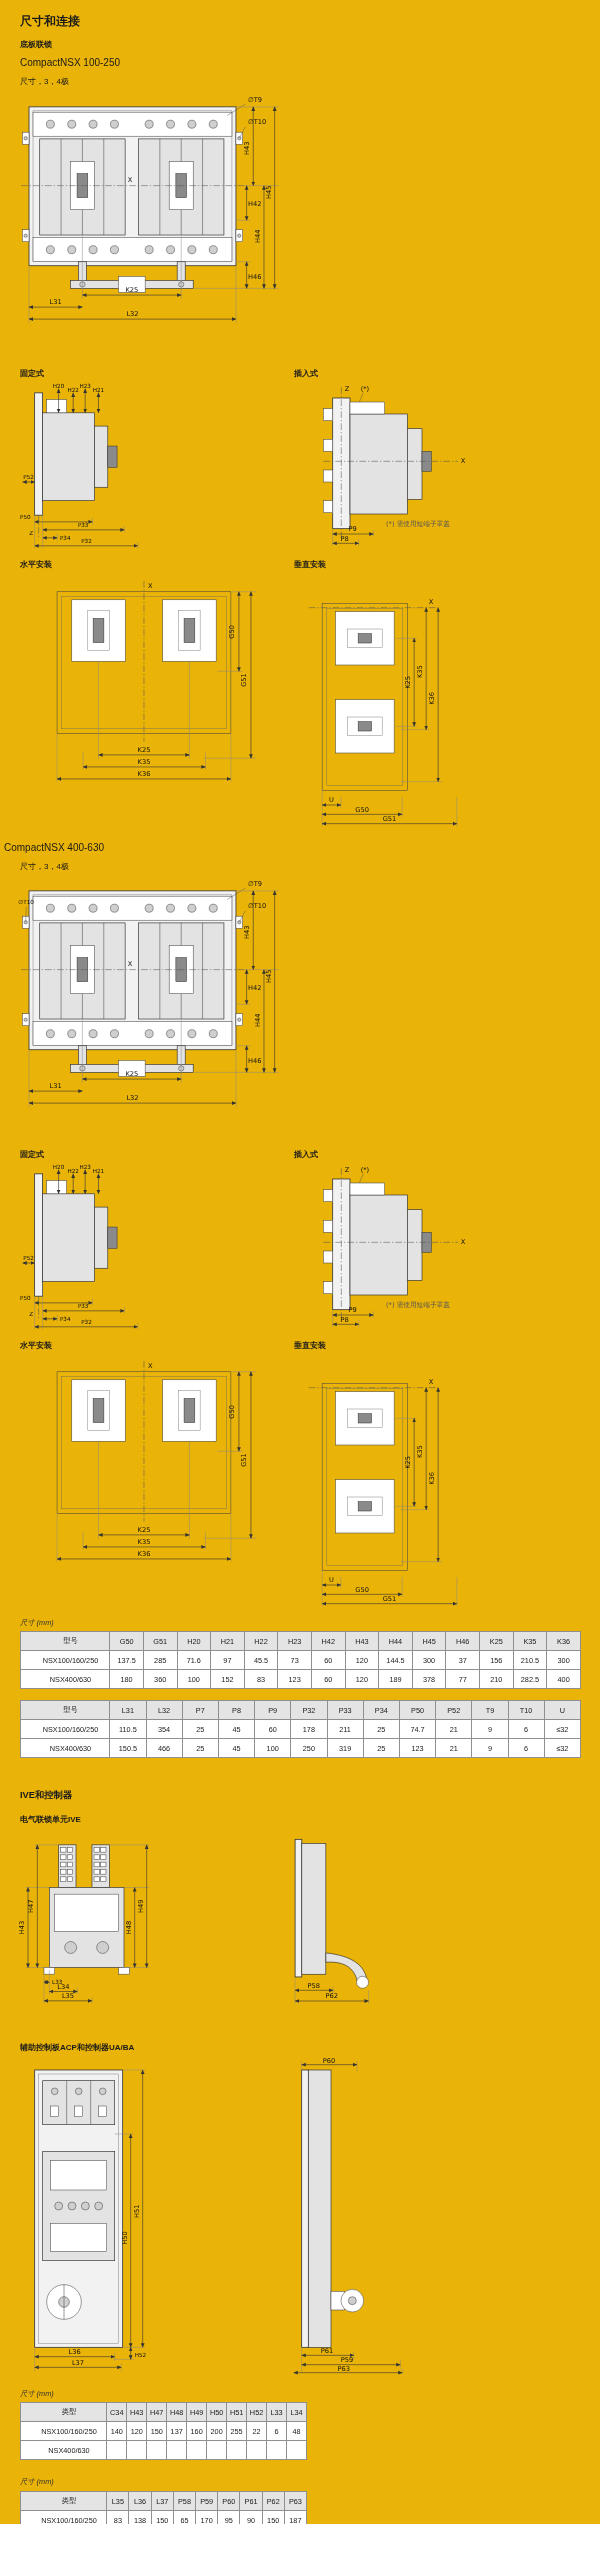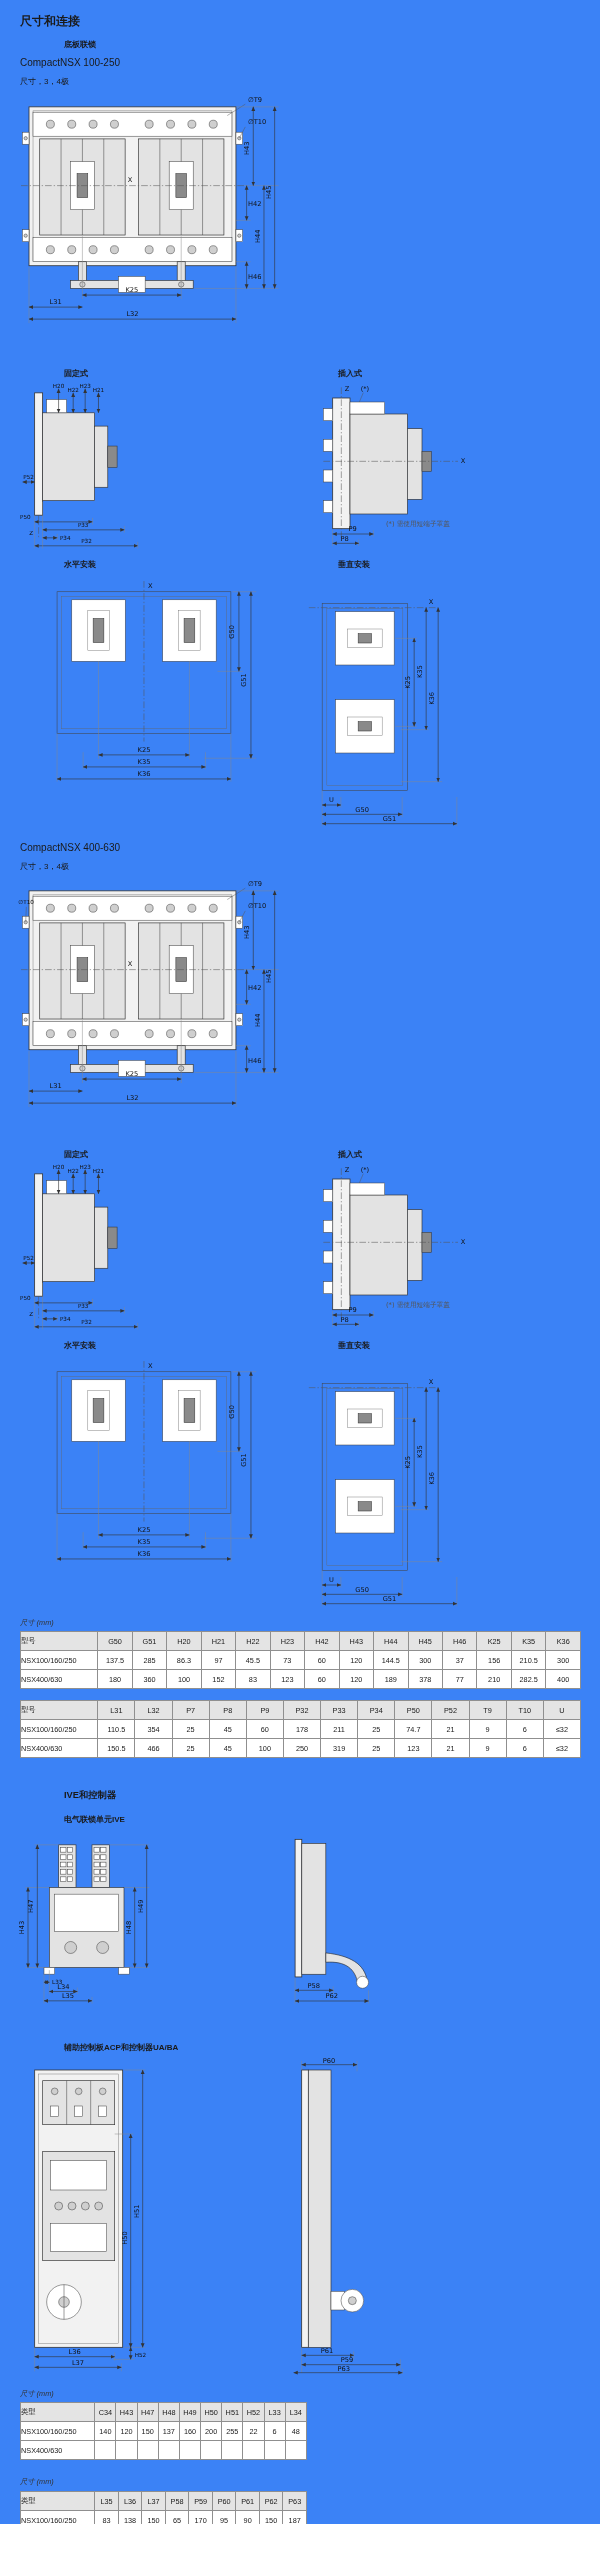--- a/index.html
+++ b/index.html
@@ -1,27 +1,27 @@
 <!DOCTYPE html>
 <html style="font-size:10.7px"><head>
 <meta charset="utf-8">
 <style>
   html,body{margin:0;padding:0;background:#fff;}
   body{font-family:"Liberation Sans","DejaVu Sans",sans-serif;color:#1a1a1a;}
-  #page{position:relative;width:601px;height:2524px;background:#3b82f6;overflow:hidden;}
+  #page{position:relative;width:601px;height:2524px;background:#eab308;overflow:hidden;}
   .abs{position:absolute;}
   .title{font-size:12px;font-weight:bold;}
-  .sub{font-size:8px;font-weight:bold;margin-left:44px;}
+  .sub{font-size:8px;font-weight:bold;}
   .prod{font-size:10px;}
   .small{font-size:8px;}
   .unit{font-size:7.3px;font-style:italic;color:#333;}
   table.dims{border-collapse:collapse;table-layout:fixed;background:#fff;}
   table.dims th,table.dims td{border:0.7px solid #8f8f8f;font-size:7.3px;font-weight:normal;padding:4px 1.3px;text-align:center;overflow:hidden;white-space:nowrap;height:10px;}
   table.dims th{background:#e4e4e4;}
-  table.dims th:first-child,table.dims td:first-child{text-align:left;padding-left:0;}
+  table.dims th:first-child,table.dims td:first-child{text-align:center;padding-left:12px;}
   .t-wide{width:561px}
   .t-narrow{width:287px}
   .t-wide th:first-child{width:75px}
   .t-narrow th:first-child{width:72px}
   
   svg{overflow:visible;}
   svg text{font-family:"DejaVu Sans",sans-serif;fill:#111;font-size:10px;}
   .dlabm{text-anchor:middle;}
   .sm{font-size:8.5px;}
   .note{font-size:10px;fill:#555;}
@@ -316,21 +316,21 @@
         <text class="dlabm" transform="rotate(-90 174 164)" x="174" y="164">K25</text>
         <text class="dlabm" transform="rotate(-90 192 148)" x="192" y="148">K35</text>
         <text class="dlabm" transform="rotate(-90 210 188)" x="210" y="188">K36</text>
         <text class="dlabm" x="56" y="344">U</text>
         <text class="dlabm" x="102" y="358">G50</text>
         <text class="dlabm" x="143" y="372">G51</text>
       </g>
     </svg>
   </div>
 
-  <div class="abs prod" style="left:20px;top:842px">CompactNSX 400-630</div>
+  <div class="abs prod" style="left:4px;top:842px">CompactNSX 400-630</div>
   <div class="abs small" style="left:20px;top:861px">尺寸，3，4极</div>
 
   <div class="abs" style="left:16.7px;top:876px">
     <svg width="267" height="262" viewBox="0 0 400 392">
       <g>
         <rect class="o1" x="18" y="22" width="310" height="238"></rect>
         <rect class="nf" x="24" y="28" width="298" height="226"></rect>
         <rect class="o3" x="8" y="60" width="10" height="18"></rect>
         <rect class="o3" x="8" y="206" width="10" height="18"></rect>
         <rect class="o3" x="328" y="60" width="10" height="18"></rect>
@@ -614,21 +614,21 @@
           <th>K25</th>
           <th>K35</th>
           <th>K36</th>
         </tr>
       </thead>
       <tbody>
         <tr>
           <td>NSX100/160/250</td>
           <td>137.5</td>
           <td>285</td>
-          <td>86.3</td>
+          <td>71.6</td>
           <td>97</td>
           <td>45.5</td>
           <td>73</td>
           <td>60</td>
           <td>120</td>
           <td>144.5</td>
           <td>300</td>
           <td>37</td>
           <td>156</td>
           <td>210.5</td>

